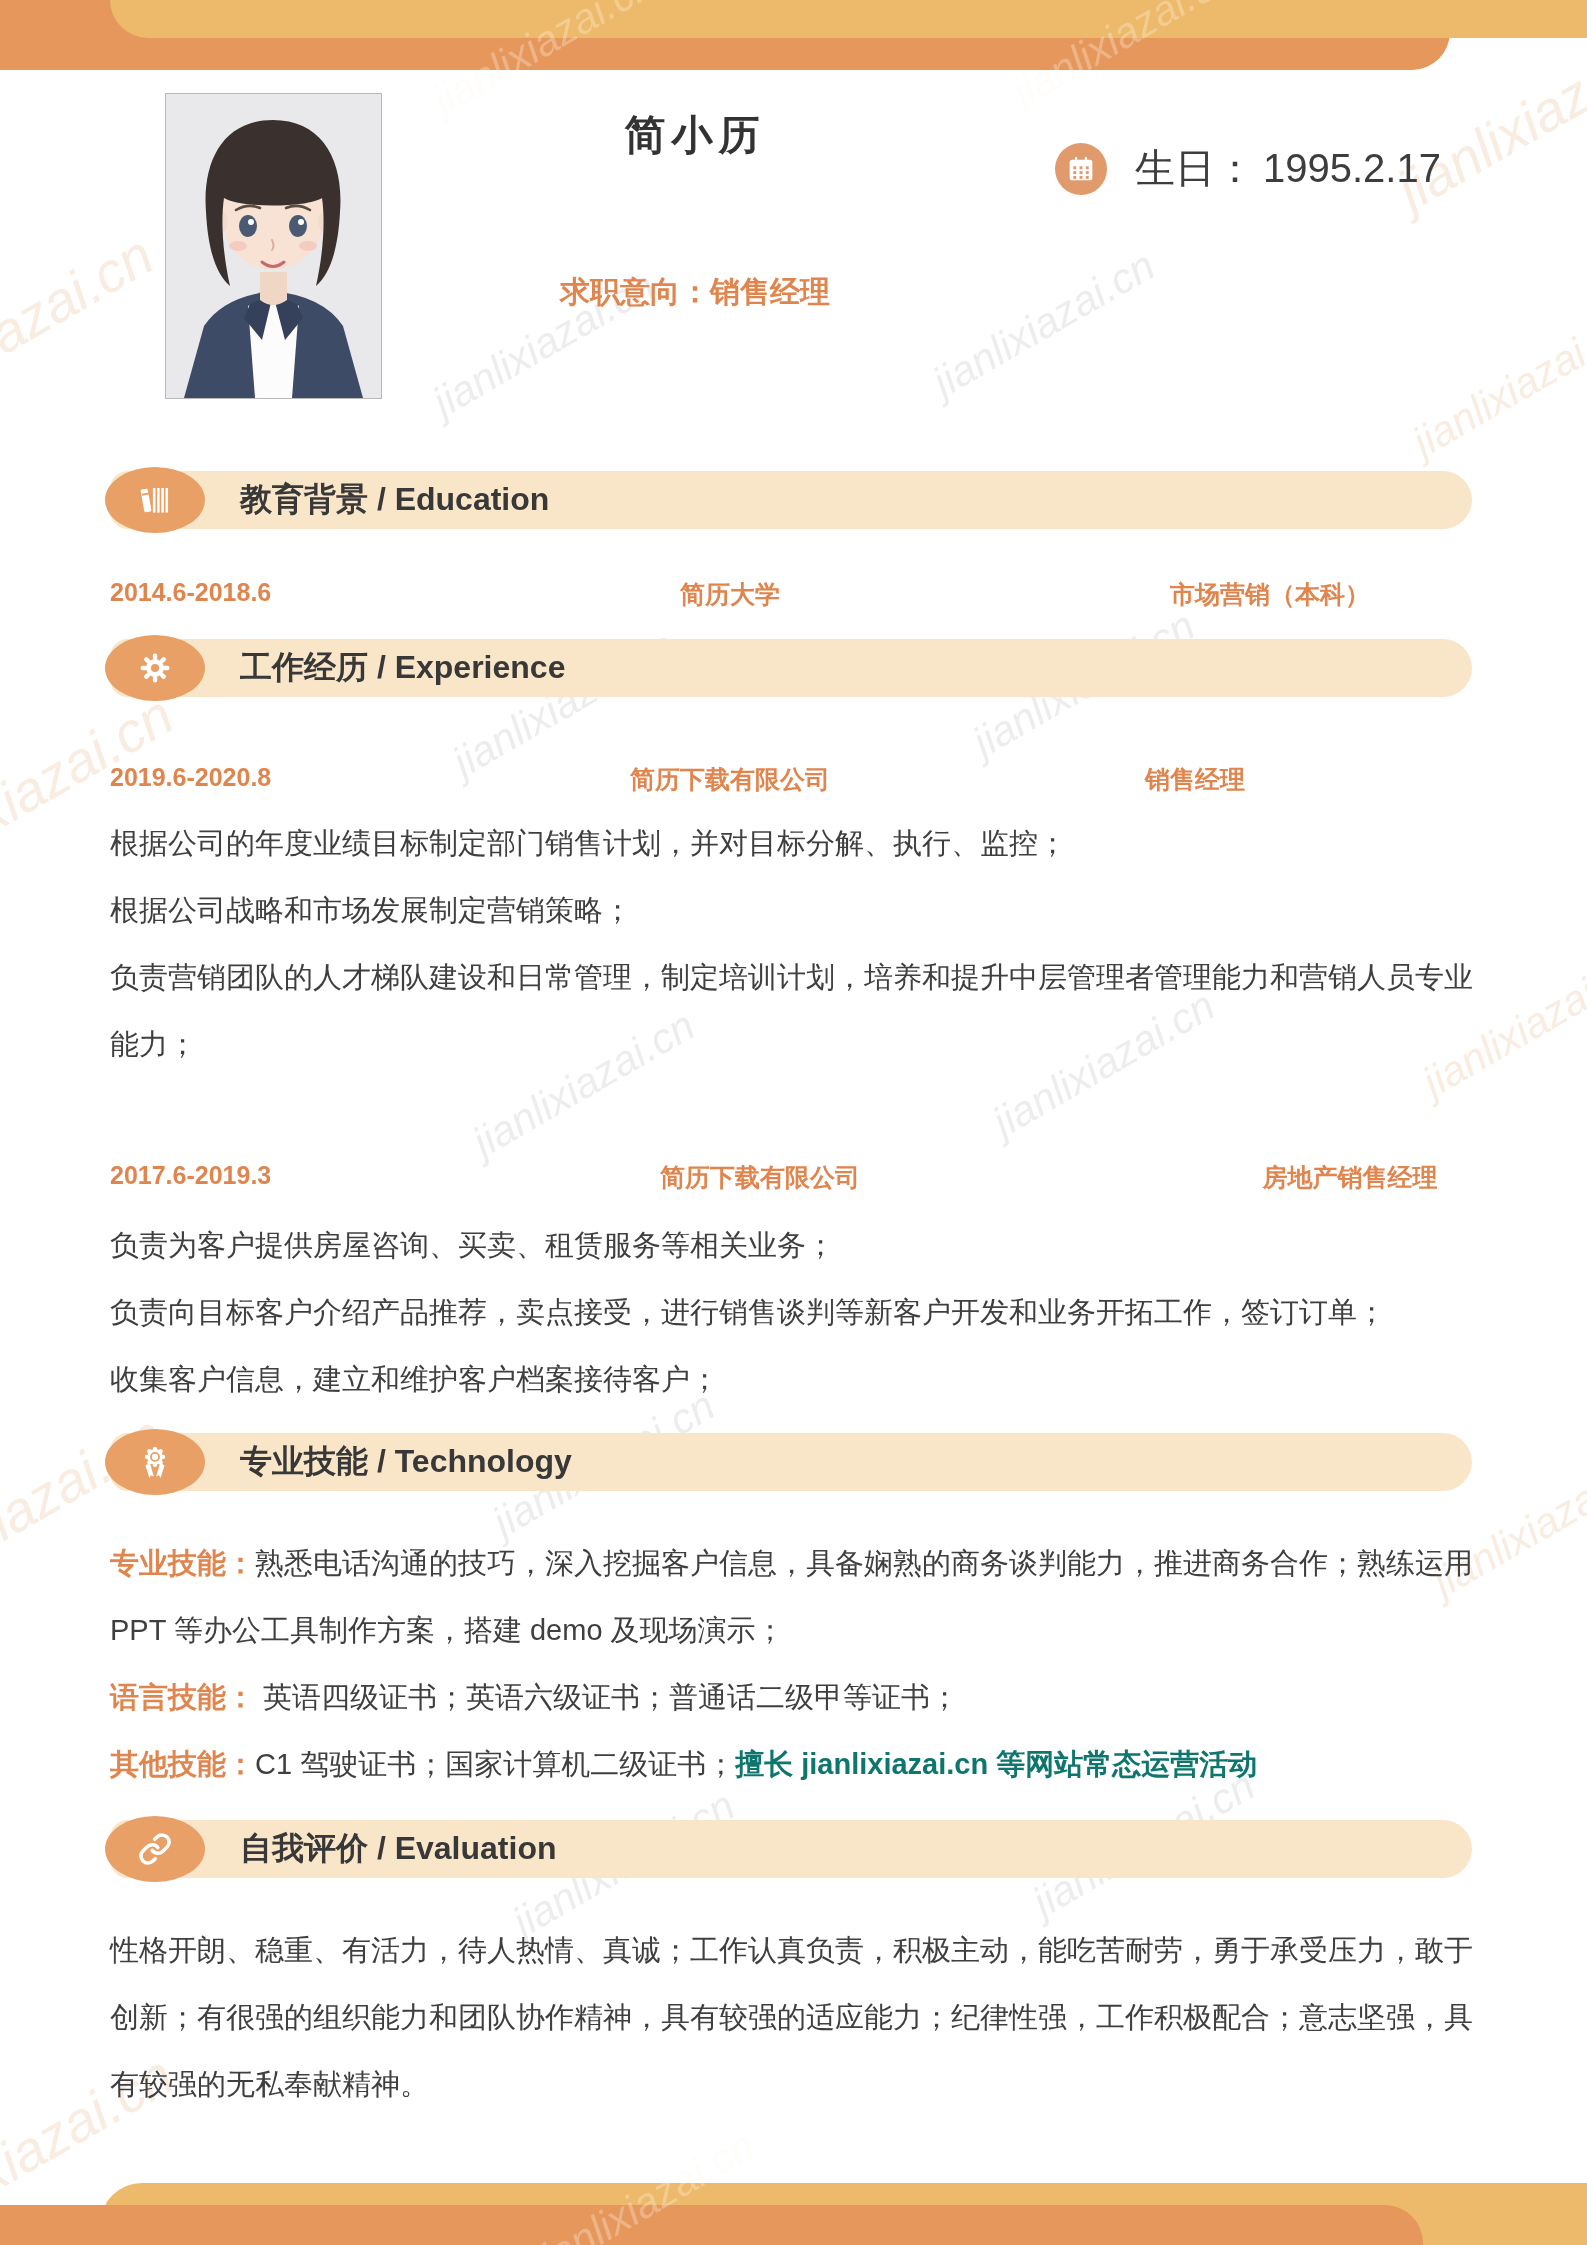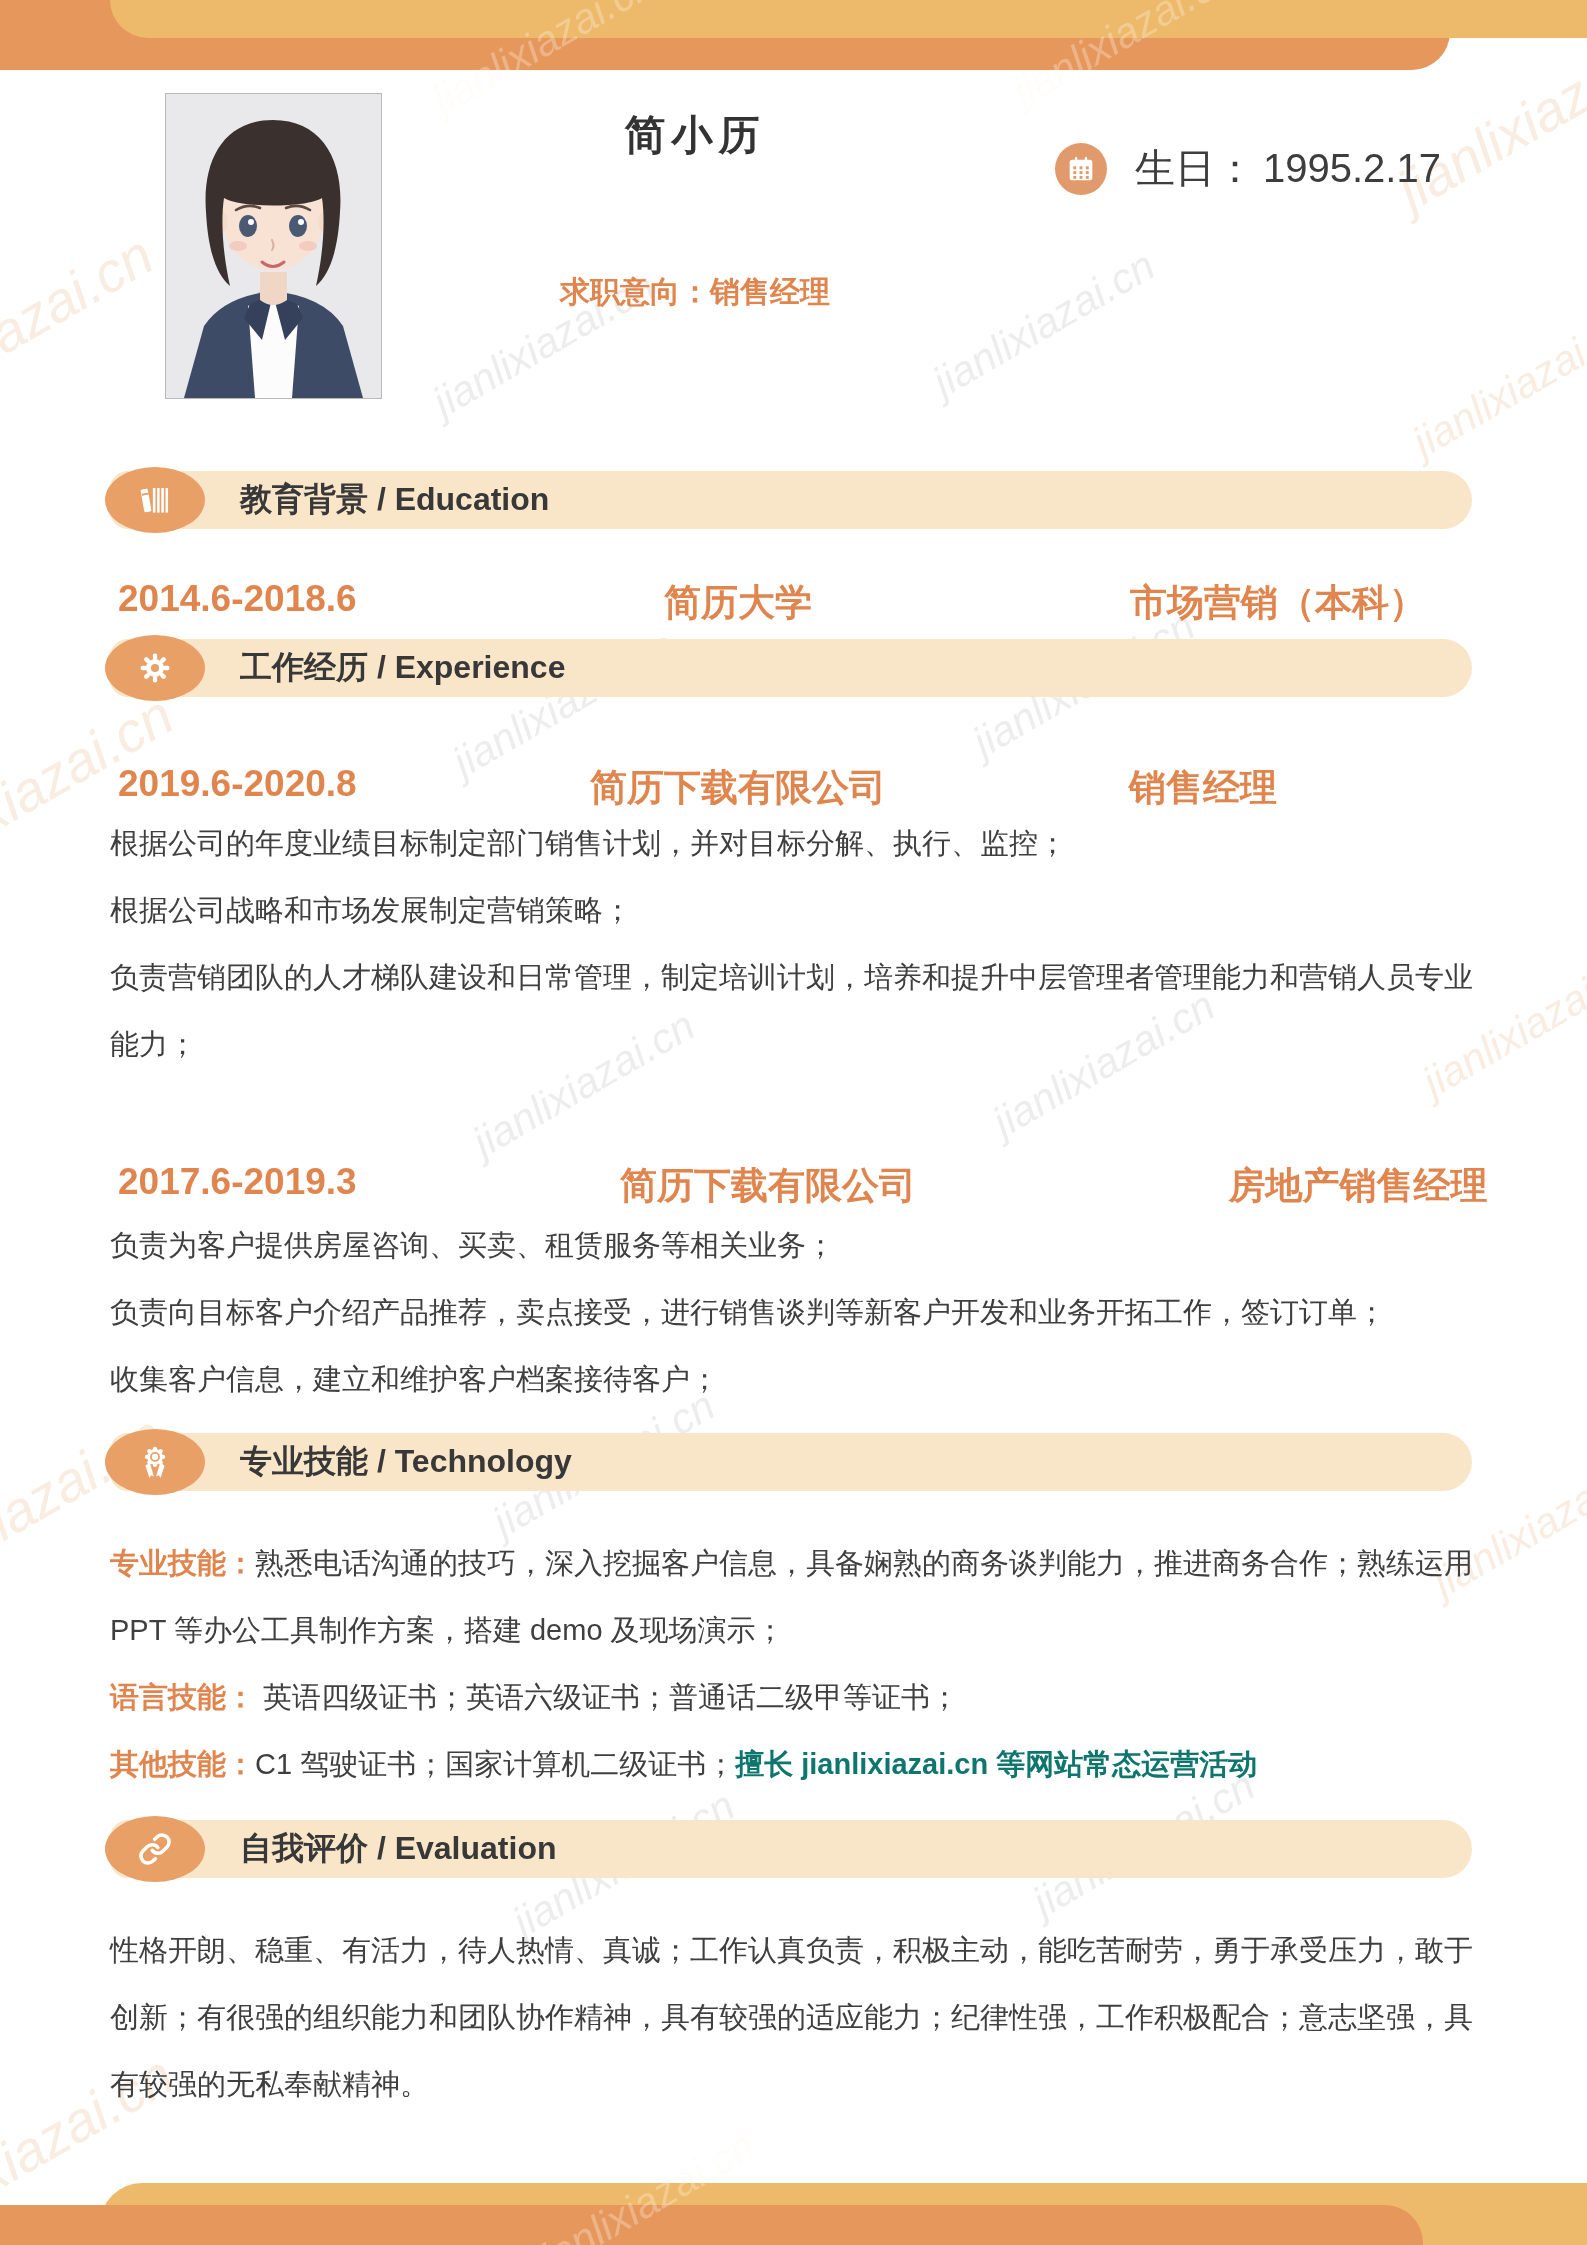--- a/index.html
+++ b/index.html
@@ -41,21 +41,21 @@
   .contact-text{margin-left:28px;font-size:40px;font-weight:500;color:#3d3d3d;white-space:nowrap;}
   .contact-text .lbl{margin-right:8px;}
   
   .sec{position:absolute;left:110px;width:1362px;height:58px;z-index:4;}
   .sec-bar{position:absolute;inset:0;background:#f9e6c8;border-radius:18px 29px 29px 18px;}
   .sec-blob{position:absolute;left:-5px;top:-4px;width:100px;height:66px;background:#e8a066;
     border-radius:50%;display:flex;align-items:center;justify-content:center;}
   .sec-title{position:absolute;left:130px;top:50%;transform:translateY(-50%);
     font-size:32px;font-weight:bold;color:#383838;white-space:nowrap;}
   
-  .orange-b{color:#e0854e;font-weight:bold;font-size:37px;white-space:nowrap;margin-left:8px;}
+  .orange-b{color:#e0854e;font-weight:bold;font-size:25px;white-space:nowrap;}
   .cell{position:absolute;z-index:4;}
   .cell.center{text-align:center;}
   .para{position:absolute;left:110px;width:1372px;font-size:29px;line-height:67px;
     color:#3f3f3f;z-index:4;}
   .para p{margin:0;}
   .skill-label{color:#e0854e;font-weight:bold;}
   .skill-strong{font-weight:600;color:#0f766e;}
 </style>
 </head>
 <body>

